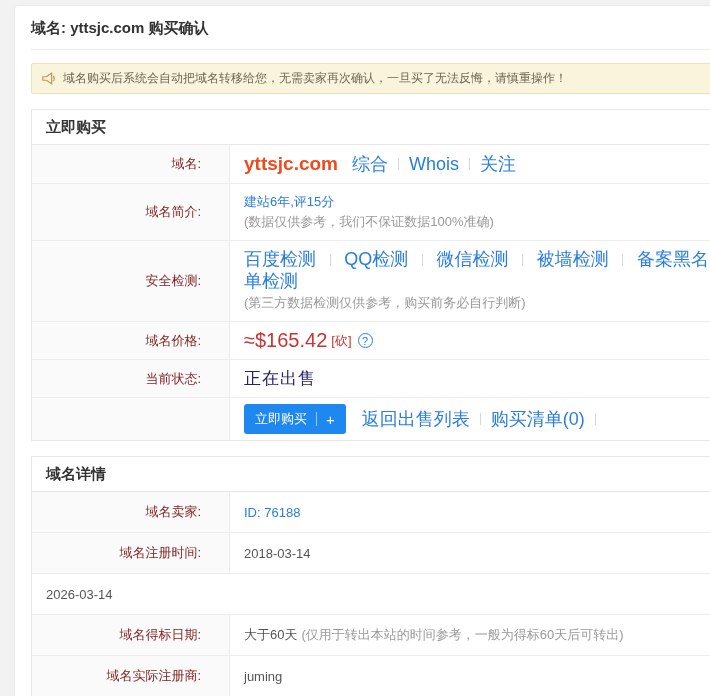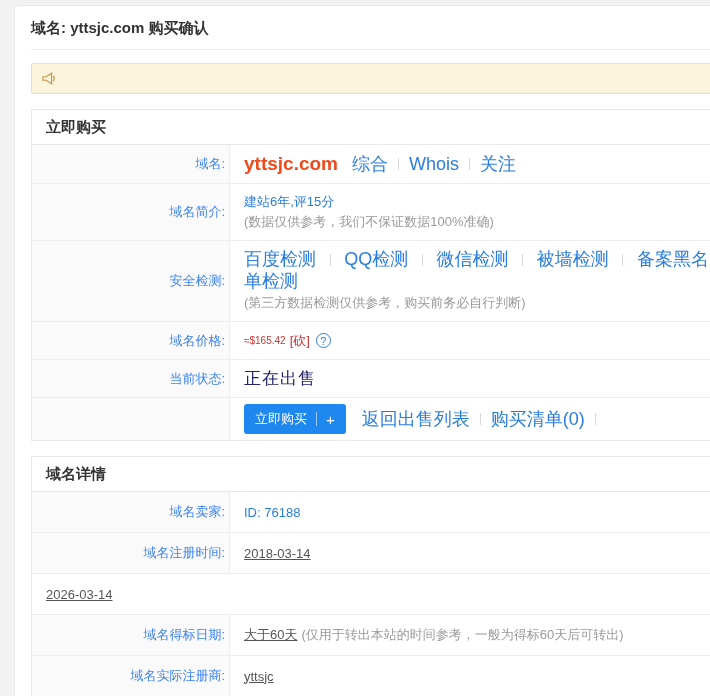--- a/index.html
+++ b/index.html
@@ -29,67 +29,68 @@
   .panel { margin-top:15px; width:692px; border:1px solid #e8e8e8; background:#fff; }
   .panel-heading {
     padding:8px 14px; font-size:15px; font-weight:bold; color:#333;
     line-height:18px; border-bottom:1px solid #e8e8e8;
   }
   .trow { display:flex; border-bottom:1px solid #ededed; }
   .trow:last-child { border-bottom:none; }
   .tlabel {
     flex:0 0 198px; background:#fafafa; border-right:1px solid #ededed;
     display:flex; align-items:center; justify-content:flex-end;
-    padding-right:4px; color:#3b82f6; font-size:13px;
+    padding-right:28px; color:#7f1d1d; font-size:13px;
   }
   .tvalue { flex:1; display:flex; align-items:center; padding-left:14px; }
   .tvalue.block { display:block; padding-top:8px; padding-bottom:8px; }
   .h39 { min-height:39px; } .h57 { min-height:57px; } .h38 { min-height:38px; } .h42 { min-height:42px; } .h41 { min-height:41px; }
 
   a.blink { color:#2a7de0; text-decoration:none; cursor:pointer; font-size:18px; }
   .sep { display:inline-block; width:1px; height:12px; background:#d8d8d8; margin:0 10px; vertical-align:-1px; }
   .domain-name { color:#f04a1c; font-weight:bold; font-size:19px; margin-right:14px; }
   .line1-blue { color:#2a7de0; line-height:20px; }
   .note-gray { color:#9a9a9a; line-height:20px; }
-  .price { color:#cc3333; font-size:10px; }
+  .price { color:#cc3333; font-size:20px; }
   .bargain { color:#cc3333; font-size:13px; margin-left:4px; }
   .help {
     display:inline-block; width:15px; height:15px; margin-left:6px;
     border:1px solid #2a7de0; border-radius:50%; color:#2a7de0;
     font-size:11px; line-height:14px; text-align:center; cursor:pointer;
   }
   .status-text { color:#23226b; font-size:17px; font-weight:500; letter-spacing:1px; }
 
   .buy-btn {
     display:inline-flex; align-items:center; background:#1e87f0; color:#fff;
     border:none; border-radius:3px; height:30px; padding:0 11px;
     font-size:13px; cursor:pointer; font-family:inherit;
   }
   .buy-btn .btn-divider { width:1px; height:14px; background:rgba(255,255,255,.55); margin:0 9px; }
   .buy-btn .plus { font-size:15px; }
   .action-links { margin-left:16px; display:inline-flex; align-items:center; }
 
   .dvalue-link { color:#2a7de0; cursor:pointer;text-align:center; }
-  .dvalue { color:#555;text-decoration:underline; }
+  .dvalue { color:#555; }
   .dnote { color:#9a9a9a; margin-left:4px; }
 </style>
 </head>
 <body>
 
 <div class="card">
   <div class="inner">
 
     <div class="page-title">域名: yttsjc.com 购买确认</div>
     <div class="title-divider"></div>
 
     <div class="notice">
       <svg width="14" height="13" viewBox="0 0 16 14">
         <path d="M1 5 L5 5 L11 1 L11 13 L5 9 L1 9 Z" fill="none" stroke="#c19a56" stroke-width="1.4"></path>
         <path d="M13 4 Q15 7 13 10" fill="none" stroke="#c19a56" stroke-width="1.4"></path>
       </svg>
+      <span>域名购买后系统会自动把域名转移给您，无需卖家再次确认，一旦买了无法反悔，请慎重操作！</span>
     </div>
 
     <div class="panel">
       <div class="panel-heading">立即购买</div>
 
       <div class="trow h39">
         <div class="tlabel">域名:</div>
         <div class="tvalue">
           <span class="domain-name">yttsjc.com</span>
           <a class="blink">综合</a>
@@ -187,21 +188,21 @@
         <div class="tlabel">域名得标日期:</div>
         <div class="tvalue">
           <span class="dvalue">大于60天</span>
           <span class="dnote">(仅用于转出本站的时间参考，一般为得标60天后可转出)</span>
         </div>
       </div>
 
       <div class="trow h41">
         <div class="tlabel">域名实际注册商:</div>
         <div class="tvalue">
-            <span class="dvalue">yttsjc</span>
+            <span class="dvalue">juming</span>
           </div>
       </div>
 
       <div class="trow h41">
         <div class="tlabel">浏览次数:</div>
         <div class="tvalue">
             <span class="dvalue">38次</span>
           </div>
       </div>
     </div>

